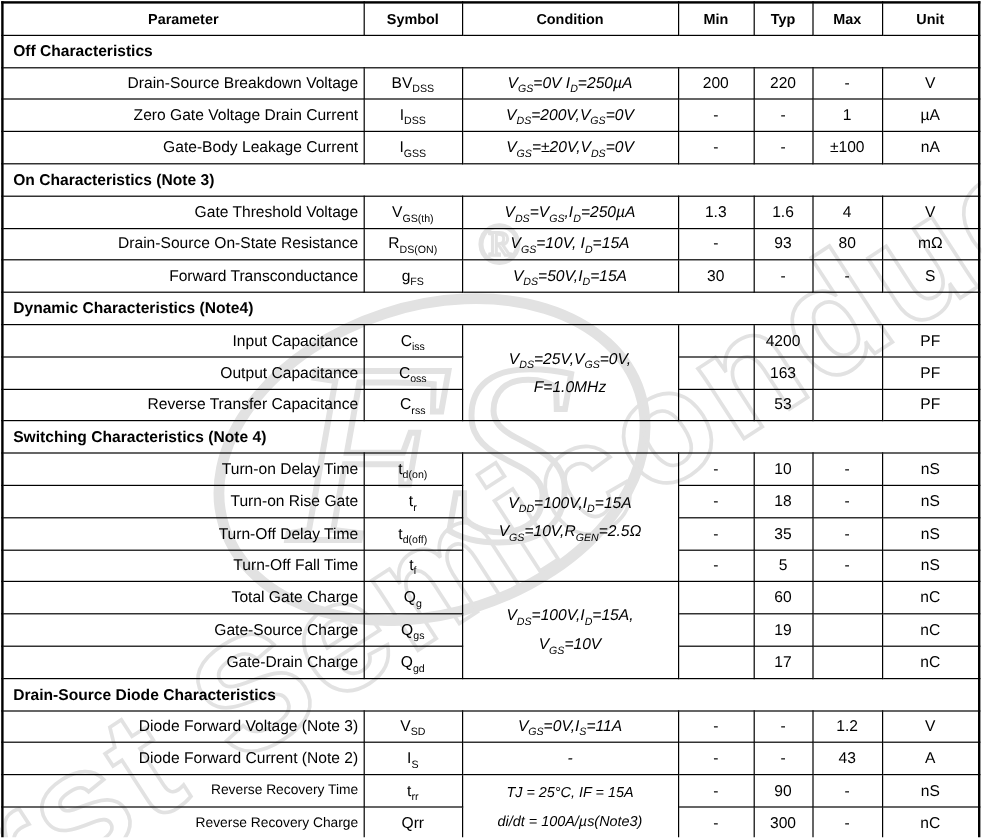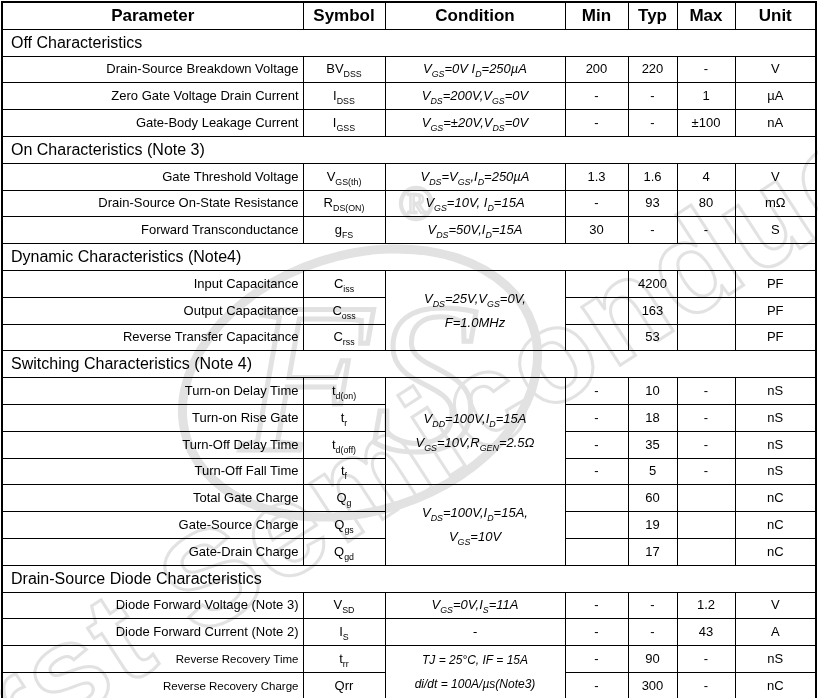--- a/index.html
+++ b/index.html
@@ -26,23 +26,23 @@
   table.spec{
     position:relative;z-index:1;margin:1px;width:816px;
     border-collapse:collapse;table-layout:fixed;
     border:2px solid #000;background:transparent;
   }
   .spec th,.spec td{
     border:1px solid #000;height:25.8px;padding:0 4px;
     text-align:center;vertical-align:middle;
     font-size:13px;line-height:24px;overflow:hidden;white-space:nowrap;
   }
-  .spec th{font-size:17px;font-weight:bold;}
+  .spec th{font-size:12px;font-weight:bold;}
   .spec td.param{text-align:right;padding-left:8px;}
-  .spec td.section{text-align:left;padding-left:8px;font-weight:normal;font-size:16px;margin-left:38px;}
+  .spec td.section{text-align:left;padding-left:8px;font-weight:bold;font-size:13px;margin-left:38px;}
   .spec td.cond{white-space:normal;font-style:italic;}
   .spec tr.small td.param{font-size:11.5px;padding-left:48px;}
   .spec tr.small td.cond{font-size:12px;}
   sub{font-size:68%;line-height:0;}
 </style>
 </head>
 <body>
 
 <div class="page">
 

